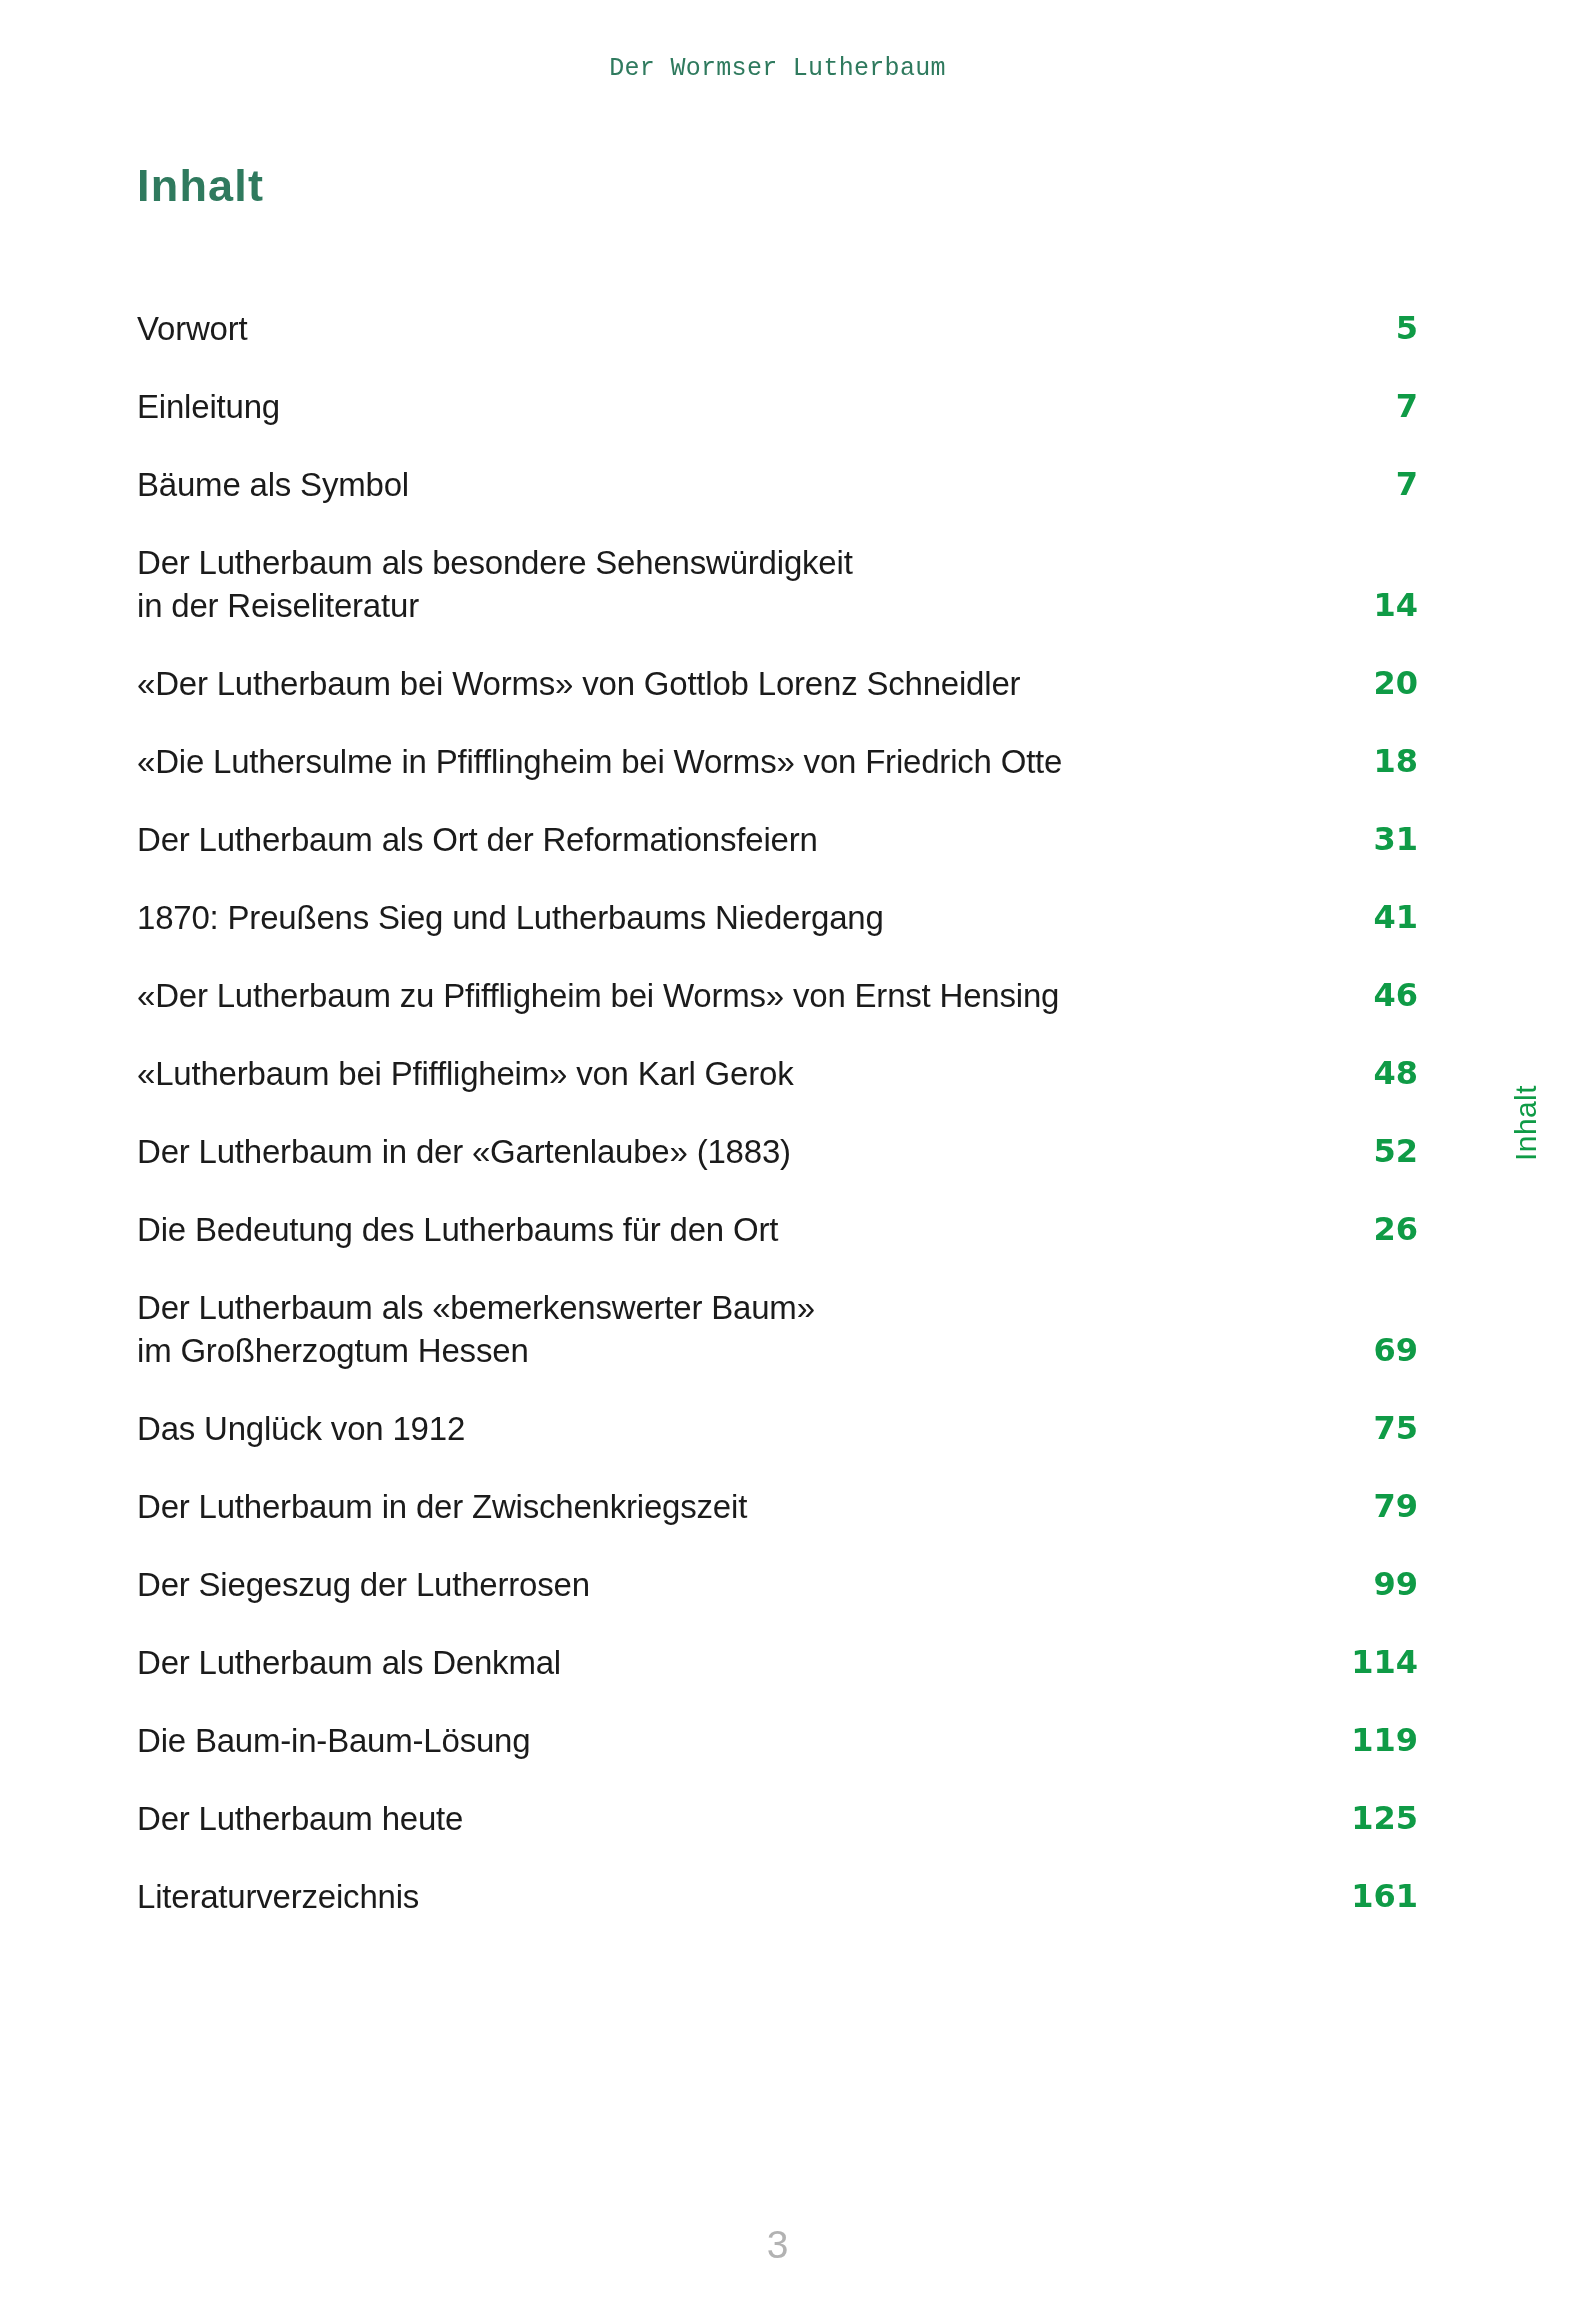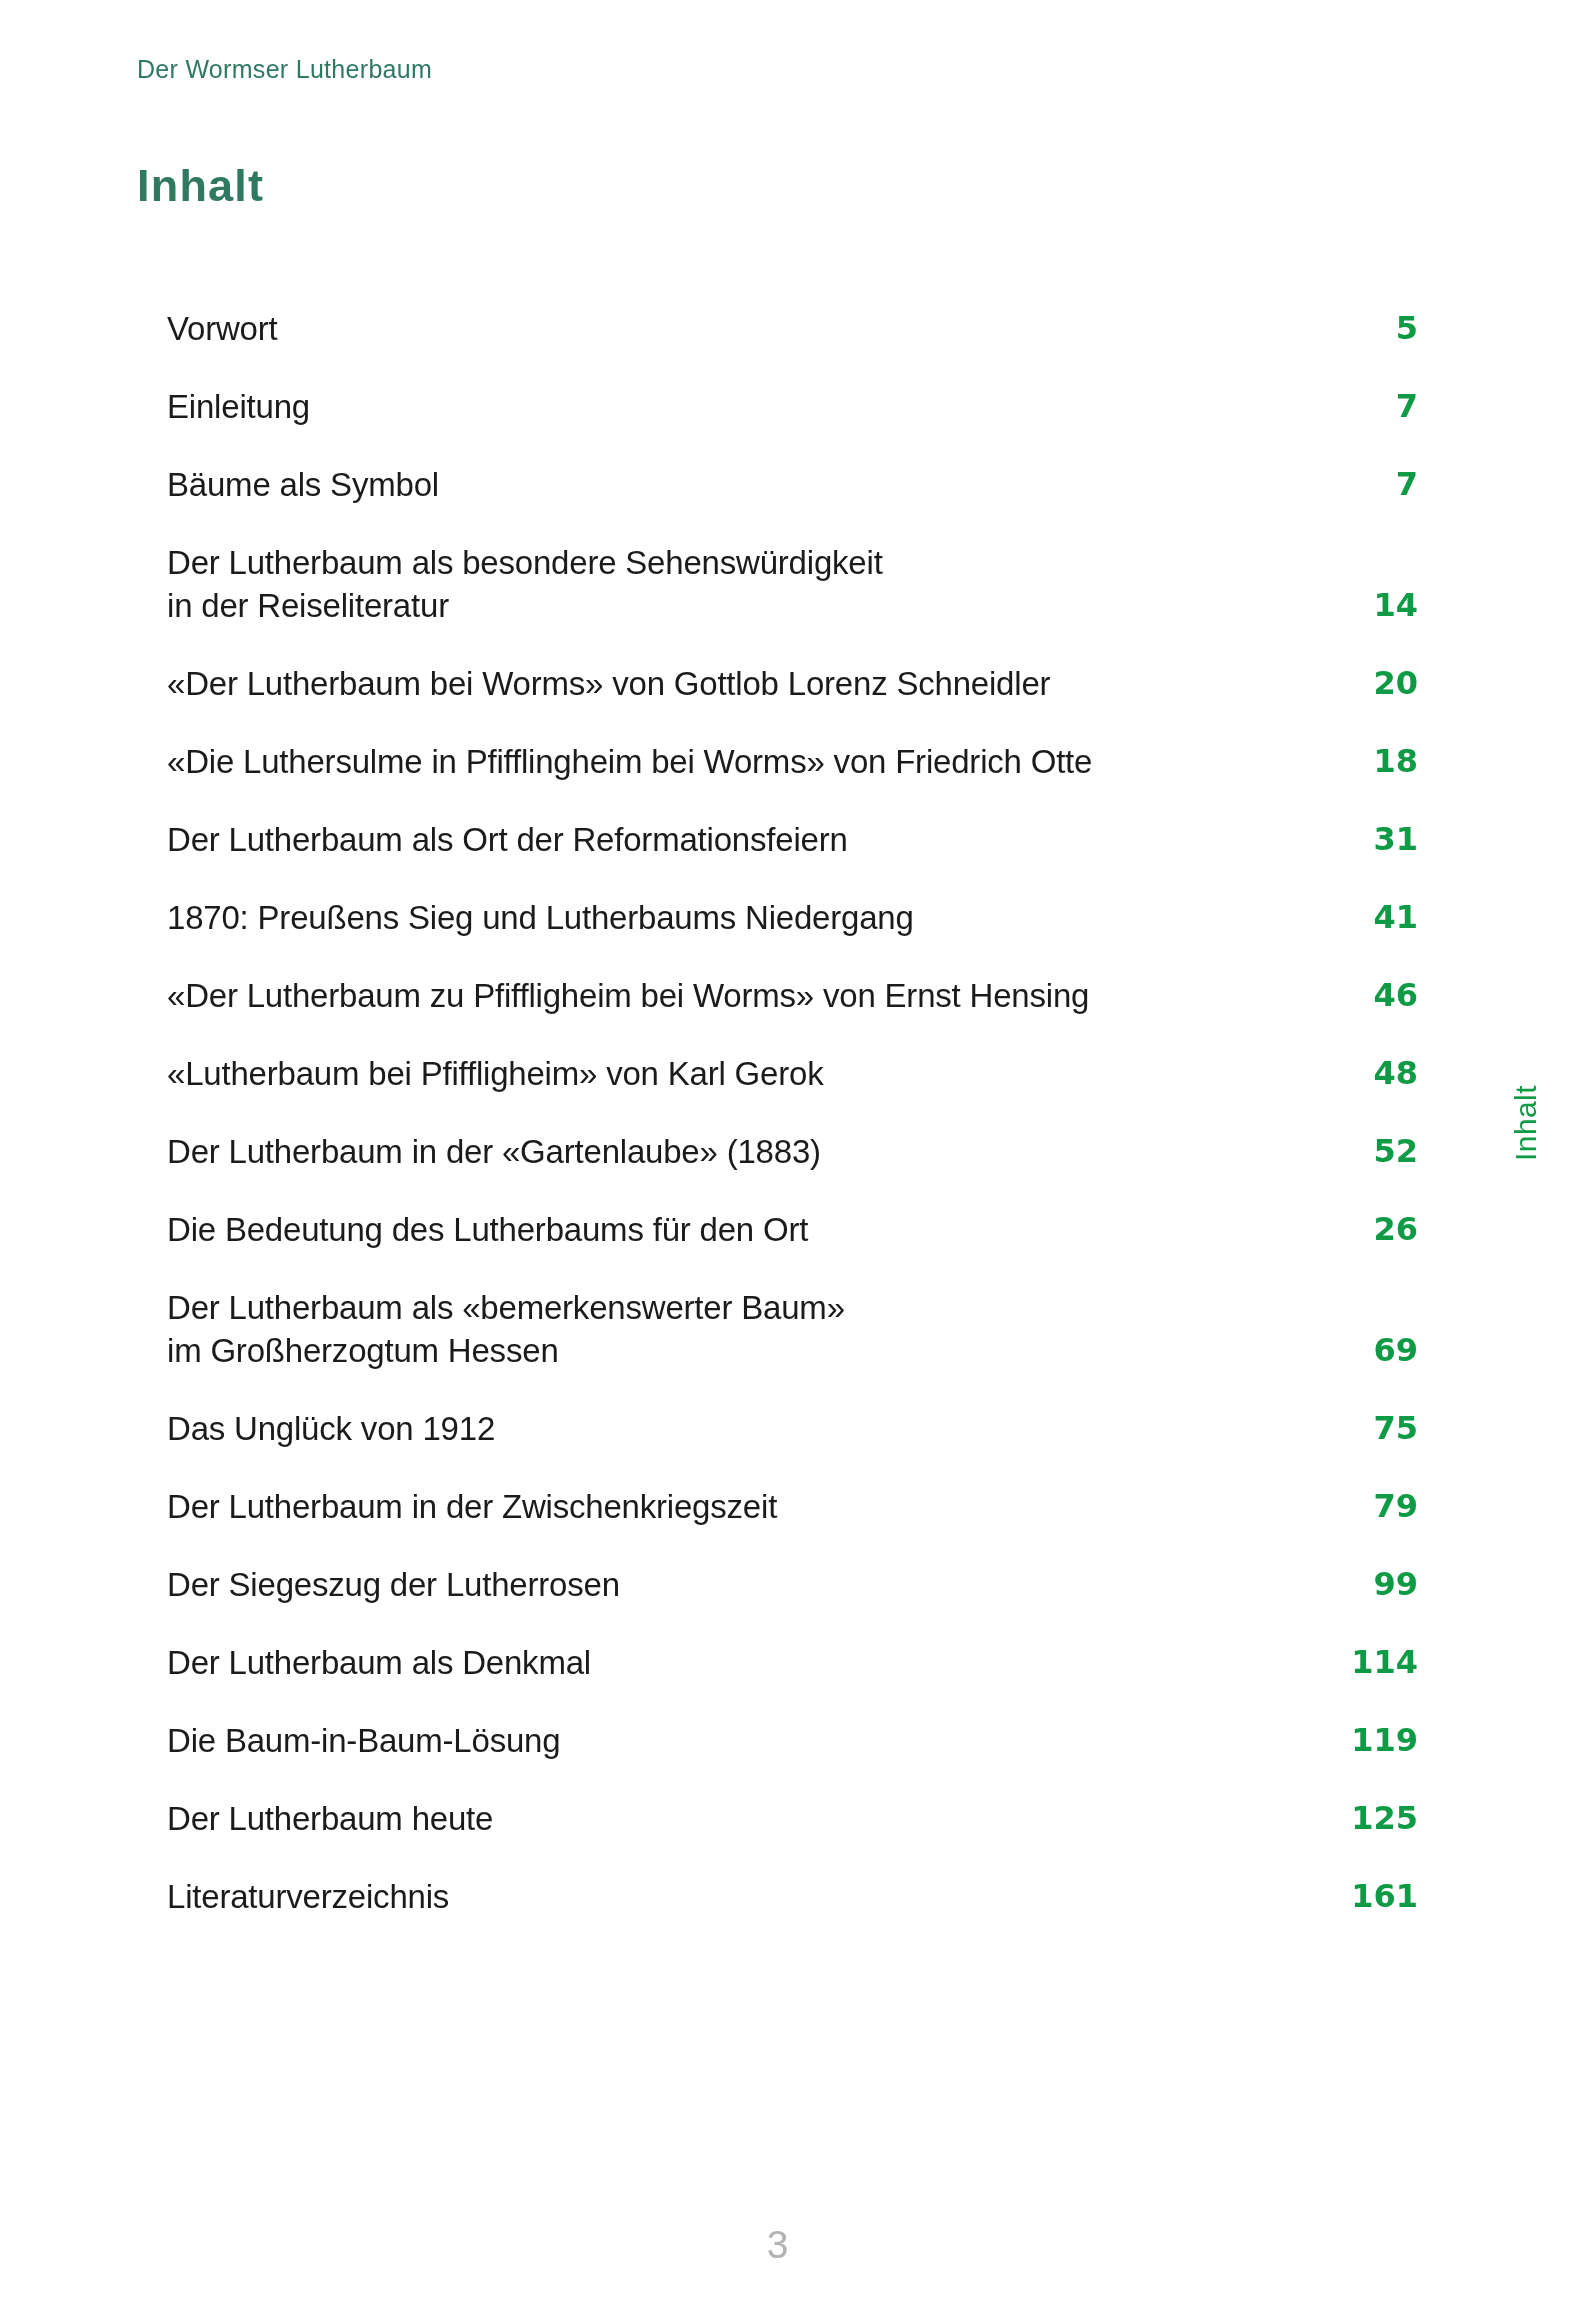--- a/index.html
+++ b/index.html
@@ -17,24 +17,26 @@
     width:1594px;
     height:2319px;
     background:var(--paper);
     overflow:hidden;
   }
   .running-head{
     position:absolute;
     top:54px;
     left:137px;
     width:1281px;
+    text-align:center;
     font-size:25px;
     line-height:1.2;
     letter-spacing:0.3px;
     color:var(--dark-green);
+    font-family:Liberation Mono, monospace;
   }
   .doc-title{
     position:absolute;
     top:160px;
     left:137px;
     font-size:45px;
     font-weight:700;
     letter-spacing:1.2px;
     color:var(--dark-green);
   }
@@ -50,21 +52,20 @@
     gap:33px;
     margin-bottom:35px;
     font-size:33px;
     line-height:43px;
   }
   .toc-row-title{
     flex:1;
     white-space:pre-line;
     letter-spacing:-0.2px;
     color:var(--text-black);
-    margin-left:30px;
   }
   .toc-row-page{
     font-family:"DejaVu Sans",sans-serif;
     font-weight:700;
     font-size:32px;
     line-height:43px;
     color:var(--bright-green);
     text-align:right;
     min-width:74px;
   }

